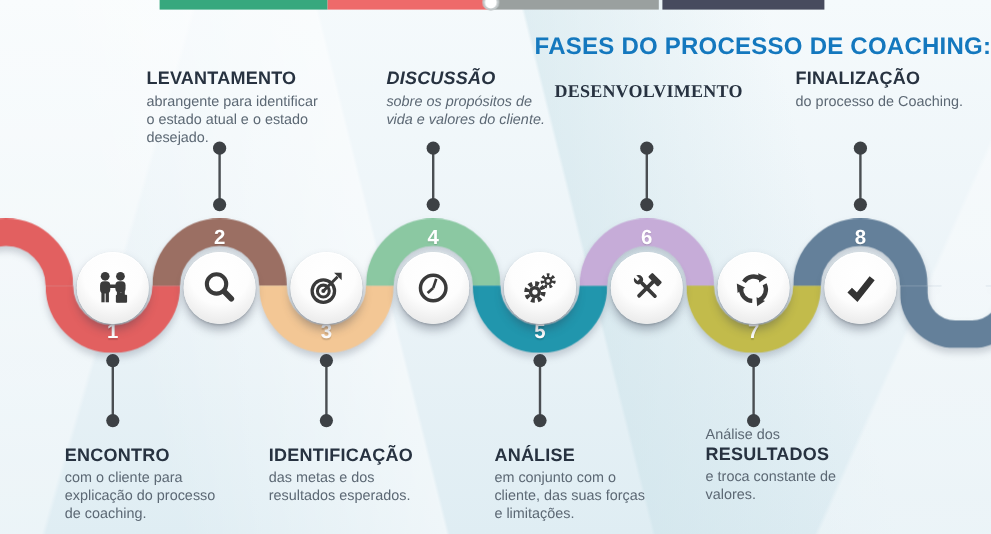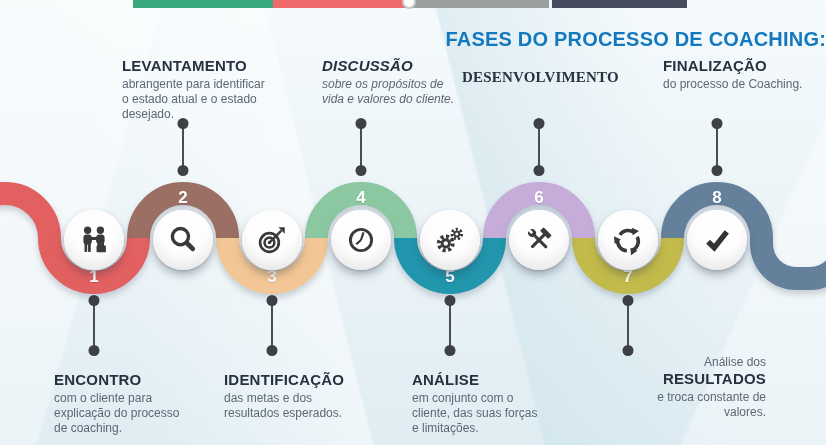--- a/index.html
+++ b/index.html
@@ -94,21 +94,21 @@
     <p class="dsc">com o cliente para
 explicação do processo
 de coaching.</p>
   </div>
   <div class="phase-label" style="left:412px;top:371px;">
     <h2 class="ttl">ANÁLISE</h2>
     <p class="dsc">em conjunto com o
 cliente, das suas forças
 e limitações.</p>
   </div>
-  <div class="phase-label" style="left:588px;top:355px;text-align:right;">
+  <div class="phase-label" style="left:588px;top:355px;">
     <span class="pre">Análise dos</span>
     <h2 class="ttl">RESULTADOS</h2>
     <p class="dsc">e troca constante de
 valores.</p>
   </div>
 
   <div class="connector" style="left:182px;top:123px;height:48px;"></div>
   <div class="connector" style="left:360px;top:123px;height:48px;"></div>
   <div class="connector" style="left:538px;top:123px;height:48px;"></div>
   <div class="connector" style="left:716px;top:123px;height:48px;"></div>

